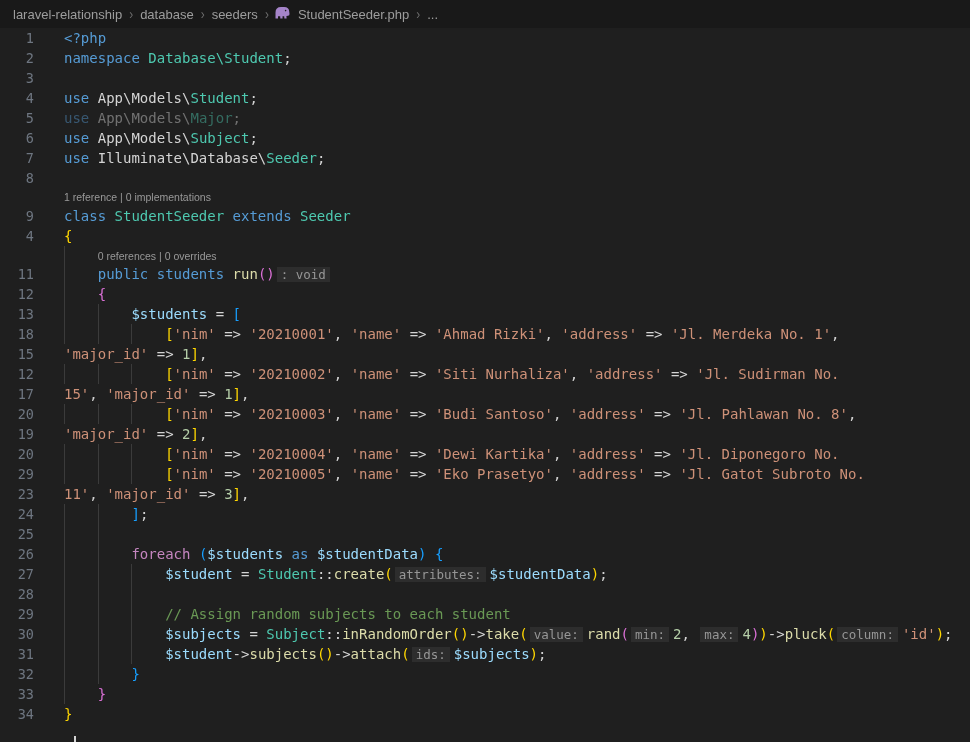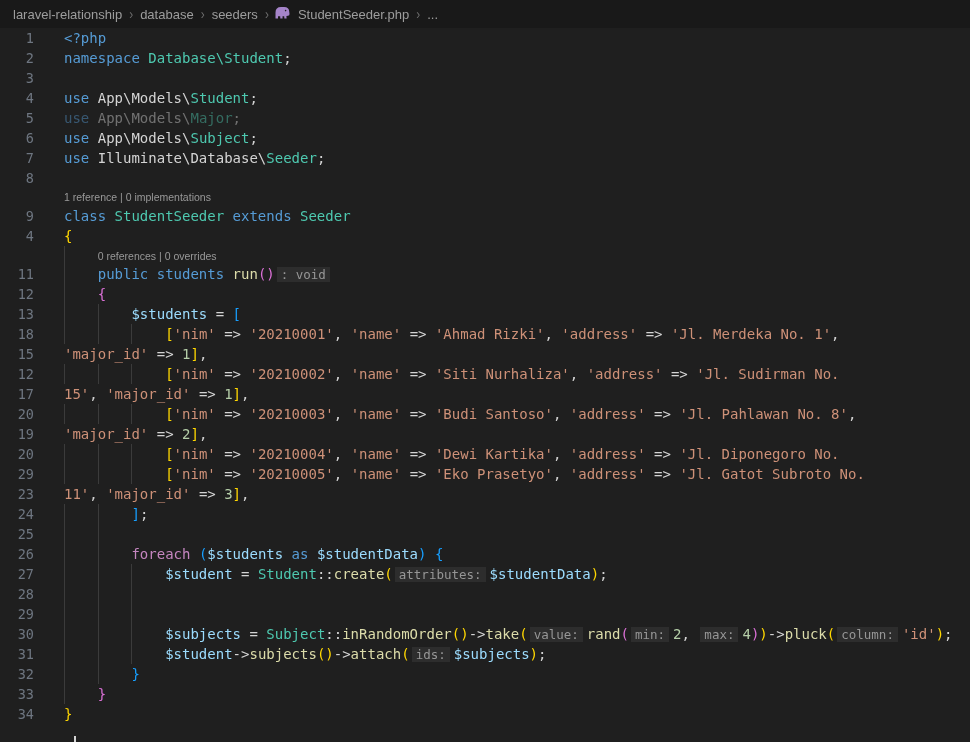--- a/index.html
+++ b/index.html
@@ -207,21 +207,21 @@
     <div class="row">
       <div class="gutter">27</div>
       <div class="content"><span class="guide" style="left: calc(0ch);"></span><span class="guide" style="left: calc(4ch);"></span><span class="guide" style="left: calc(8ch);"></span><span><span>            </span><span class="tk-var">$student</span><span class="tk-pun"> = </span><span class="tk-cls">Student</span><span class="tk-pun">::</span><span class="tk-fn">create</span><span class="tk-b1">(</span><span class="tk-hint">attributes:</span><span class="tk-var">$studentData</span><span class="tk-b1">)</span><span class="tk-pun">;</span></span></div>
     </div>
     <div class="row">
       <div class="gutter">28</div>
       <div class="content"><span class="guide" style="left: calc(0ch);"></span><span class="guide" style="left: calc(4ch);"></span><span class="guide" style="left: calc(8ch);"></span><span></span></div>
     </div>
     <div class="row">
       <div class="gutter">29</div>
-      <div class="content"><span class="guide" style="left: calc(0ch);"></span><span class="guide" style="left: calc(4ch);"></span><span class="guide" style="left: calc(8ch);"></span><span><span>            </span></span></div>
+      <div class="content"><span class="guide" style="left: calc(0ch);"></span><span class="guide" style="left: calc(4ch);"></span><span class="guide" style="left: calc(8ch);"></span><span><span>            </span><span class="tk-cmt">// Assign random subjects to each student</span></span></div>
     </div>
     <div class="row">
       <div class="gutter">30</div>
       <div class="content"><span class="guide" style="left: calc(0ch);"></span><span class="guide" style="left: calc(4ch);"></span><span class="guide" style="left: calc(8ch);"></span><span><span>            </span><span class="tk-var">$subjects</span><span class="tk-pun"> = </span><span class="tk-cls">Subject</span><span class="tk-pun">::</span><span class="tk-fn">inRandomOrder</span><span class="tk-b1">()</span><span class="tk-pun">-&gt;</span><span class="tk-fn">take</span><span class="tk-b1">(</span><span class="tk-hint">value:</span><span class="tk-fn">rand</span><span class="tk-b2">(</span><span class="tk-hint">min:</span><span class="tk-num">2</span><span class="tk-pun">, </span><span class="tk-hint">max:</span><span class="tk-num">4</span><span class="tk-b2">)</span><span class="tk-b1">)</span><span class="tk-pun">-&gt;</span><span class="tk-fn">pluck</span><span class="tk-b1">(</span><span class="tk-hint">column:</span><span class="tk-str">'id'</span><span class="tk-b1">)</span><span class="tk-pun">;</span></span></div>
     </div>
     <div class="row">
       <div class="gutter">31</div>
       <div class="content"><span class="guide" style="left: calc(0ch);"></span><span class="guide" style="left: calc(4ch);"></span><span class="guide" style="left: calc(8ch);"></span><span><span>            </span><span class="tk-var">$student</span><span class="tk-pun">-&gt;</span><span class="tk-fn">subjects</span><span class="tk-b1">()</span><span class="tk-pun">-&gt;</span><span class="tk-fn">attach</span><span class="tk-b1">(</span><span class="tk-hint">ids:</span><span class="tk-var">$subjects</span><span class="tk-b1">)</span><span class="tk-pun">;</span></span></div>
     </div>
     <div class="row">

